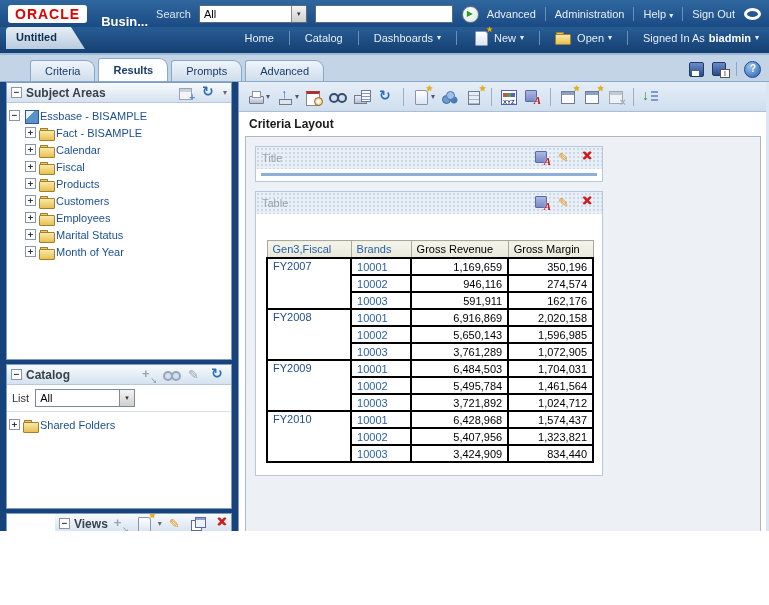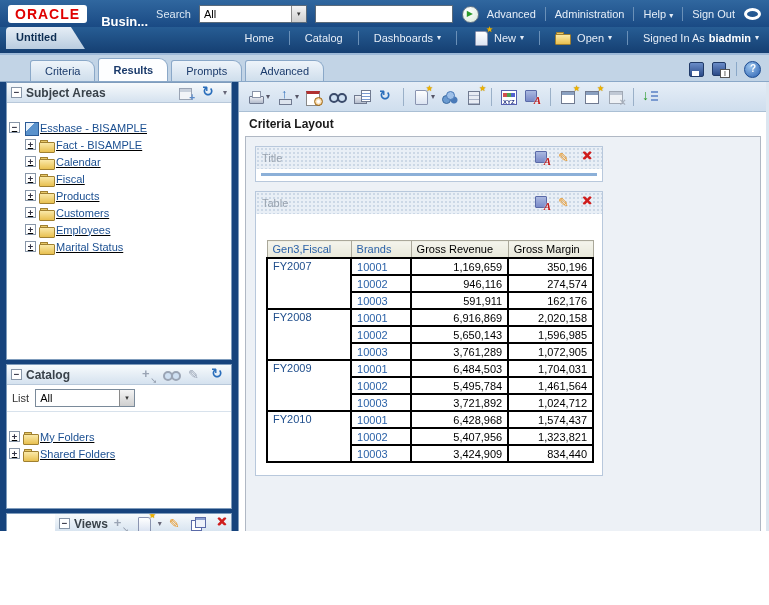--- a/index.html
+++ b/index.html
@@ -39,21 +39,21 @@
   .body{display:flex;height:517px;background:#16437c;padding-left:6px;}
   .sidebar{width:226px;display:flex;flex-direction:column;margin-right:6px;}
   .panel{background:#fff;border:1px solid #7f9cbc;display:flex;flex-direction:column;overflow:hidden;}
   .panel+.panel{margin-top:4px;}
   .p-sa{height:278px;}
   .p-cat{height:145px;}
   .p-views{flex:1;padding-left:48px;}
   .panel-h{height:20px;background:linear-gradient(#f7fafc,#d5e2ef);border-bottom:1px solid #b8c8da;display:flex;align-items:center;padding:0 4px;gap:4px;}
   .panel-title{font-weight:bold;font-size:12px;color:#39424a;}
   .ph-icons{margin-left:auto;display:flex;align-items:center;gap:5px;}
-  .tree{padding:16px 2px;text-decoration:underline;}
+  .tree{padding:4px 2px;}
   .trow{display:flex;align-items:center;gap:3px;height:17px;white-space:nowrap;}
   .indent{margin-left:16px;}
   .tlabel{color:#1b4f91;}
   .pm{display:inline-flex;align-items:center;justify-content:center;width:11px;height:11px;border:1px solid #8896a8;background:#fff;color:#334;font:bold 9px/9px "DejaVu Sans Mono",monospace;flex:none;}
   .pm-plus::before{content:"+";}
   .pm-minus::before{content:"\2212";}
   .listrow{display:flex;align-items:center;gap:6px;padding:4px 5px;border-bottom:1px solid #d8e2ec;}
   .listrow .selbox{width:100px;border-color:#7a8a9a;}
   .listrow .lbl{color:#333;}
   .vitem{display:flex;align-items:center;gap:5px;height:21px;padding:0 4px;color:#223;}
@@ -263,20 +263,25 @@
           <div class="trow indent">
               <span class="pm pm-plus"></span>
               <span class="ic ic13 ic-folder"></span>
               <span class="tlabel">Employees</span>
             </div>
           <div class="trow indent">
               <span class="pm pm-plus"></span>
               <span class="ic ic13 ic-folder"></span>
               <span class="tlabel">Marital Status</span>
             </div>
+          <div class="trow indent">
+              <span class="pm pm-plus"></span>
+              <span class="ic ic13 ic-folder"></span>
+              <span class="tlabel">Month of Year</span>
+            </div>
         </div>
       </div>
 
       <div class="panel p-cat">
         <div class="panel-h">
           <span class="pm pm-minus"></span>
           <span class="panel-title">Catalog</span>
           <span class="ph-icons">
             <span class="ic ic-copyarrow"></span>
             <span class="ic ic-glasses gray"></span>
@@ -285,25 +290,20 @@
           </span>
         </div>
         <div class="listrow">
           <span class="lbl">List</span>
           <span class="selbox">
             <span class="selval">All</span>
             <span class="selbtn">▾</span>
           </span>
         </div>
         <div class="tree">
-          <div class="trow">
-              <span class="pm pm-plus"></span>
-              <span class="ic ic13 ic-folder"></span>
-              <span class="tlabel">My Folders</span>
-            </div>
           <div class="trow">
               <span class="pm pm-plus"></span>
               <span class="ic ic13 ic-folder"></span>
               <span class="tlabel">Shared Folders</span>
             </div>
         </div>
       </div>
 
       <div class="panel p-views">
         <div class="panel-h">

